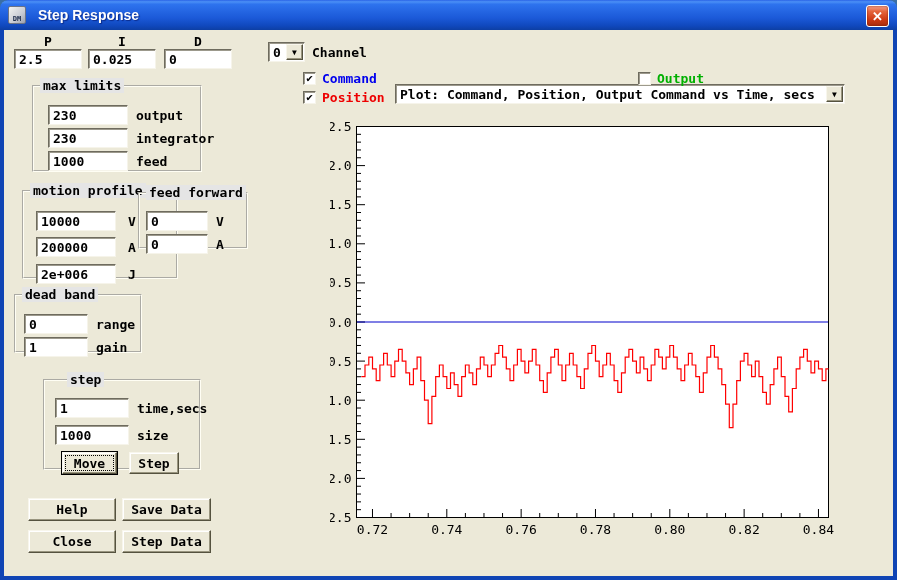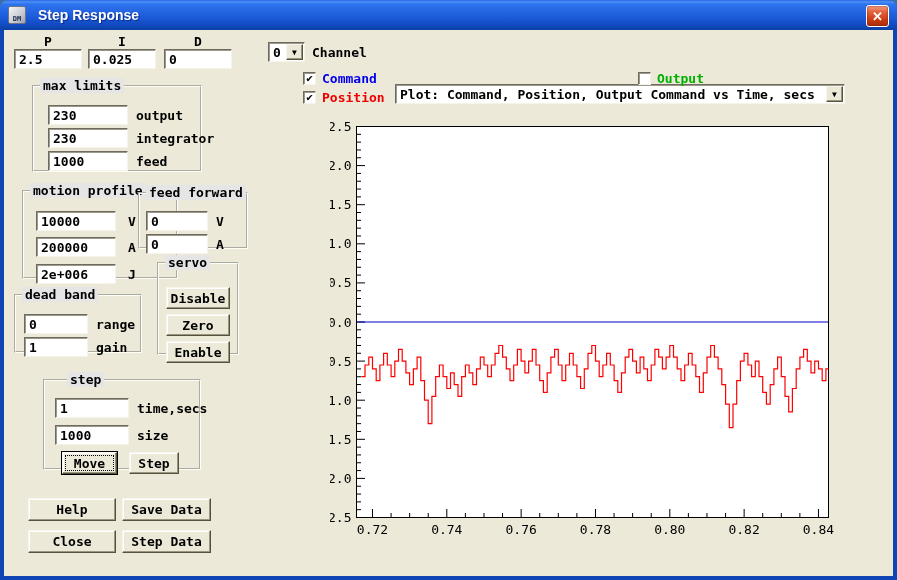--- a/index.html
+++ b/index.html
@@ -126,26 +126,20 @@
   </fieldset>
 
   <fieldset style="left:138px;top:185px;width:100px;height:64px;">
     <legend>feed forward</legend>
     <input class="field" style="left: 6px; top: 11px; width: 62px;" value="0">
     <div class="lab" style="left:76px;top:14px;">V</div>
     <input class="field" style="left: 6px; top: 34px; width: 62px;" value="0">
     <div class="lab" style="left:76px;top:37px;">A</div>
   </fieldset>
 
-  <fieldset style="left:157px;top:255px;width:82px;height:100px;">
-    <legend>servo</legend>
-    <button class="btn" style="left:7px;top:17px;width:64px;height:22px;">Disable</button>
-    <button class="btn" style="left:7px;top:44px;width:64px;height:22px;">Zero</button>
-    <button class="btn" style="left:7px;top:71px;width:64px;height:22px;">Enable</button>
-  </fieldset>
 
   <fieldset style="left:14px;top:287px;width:128px;height:66px;">
     <legend>dead band</legend>
     <input class="field" style="left: 8px; top: 12px; width: 64px;" value="0">
     <div class="lab" style="left:80px;top:15px;">range</div>
     <input class="field" style="left: 8px; top: 35px; width: 64px;" value="1">
     <div class="lab" style="left:80px;top:38px;">gain</div>
   </fieldset>
 
   <fieldset style="left:43px;top:372px;width:158px;height:98px;padding-left:16px;">

